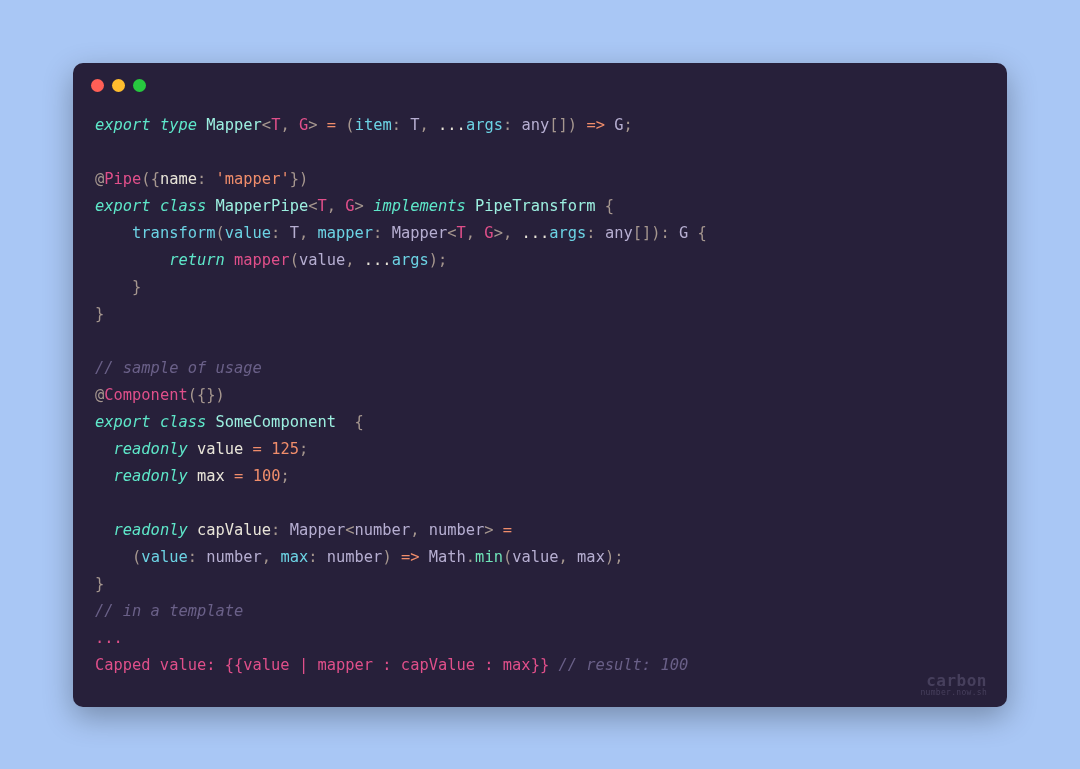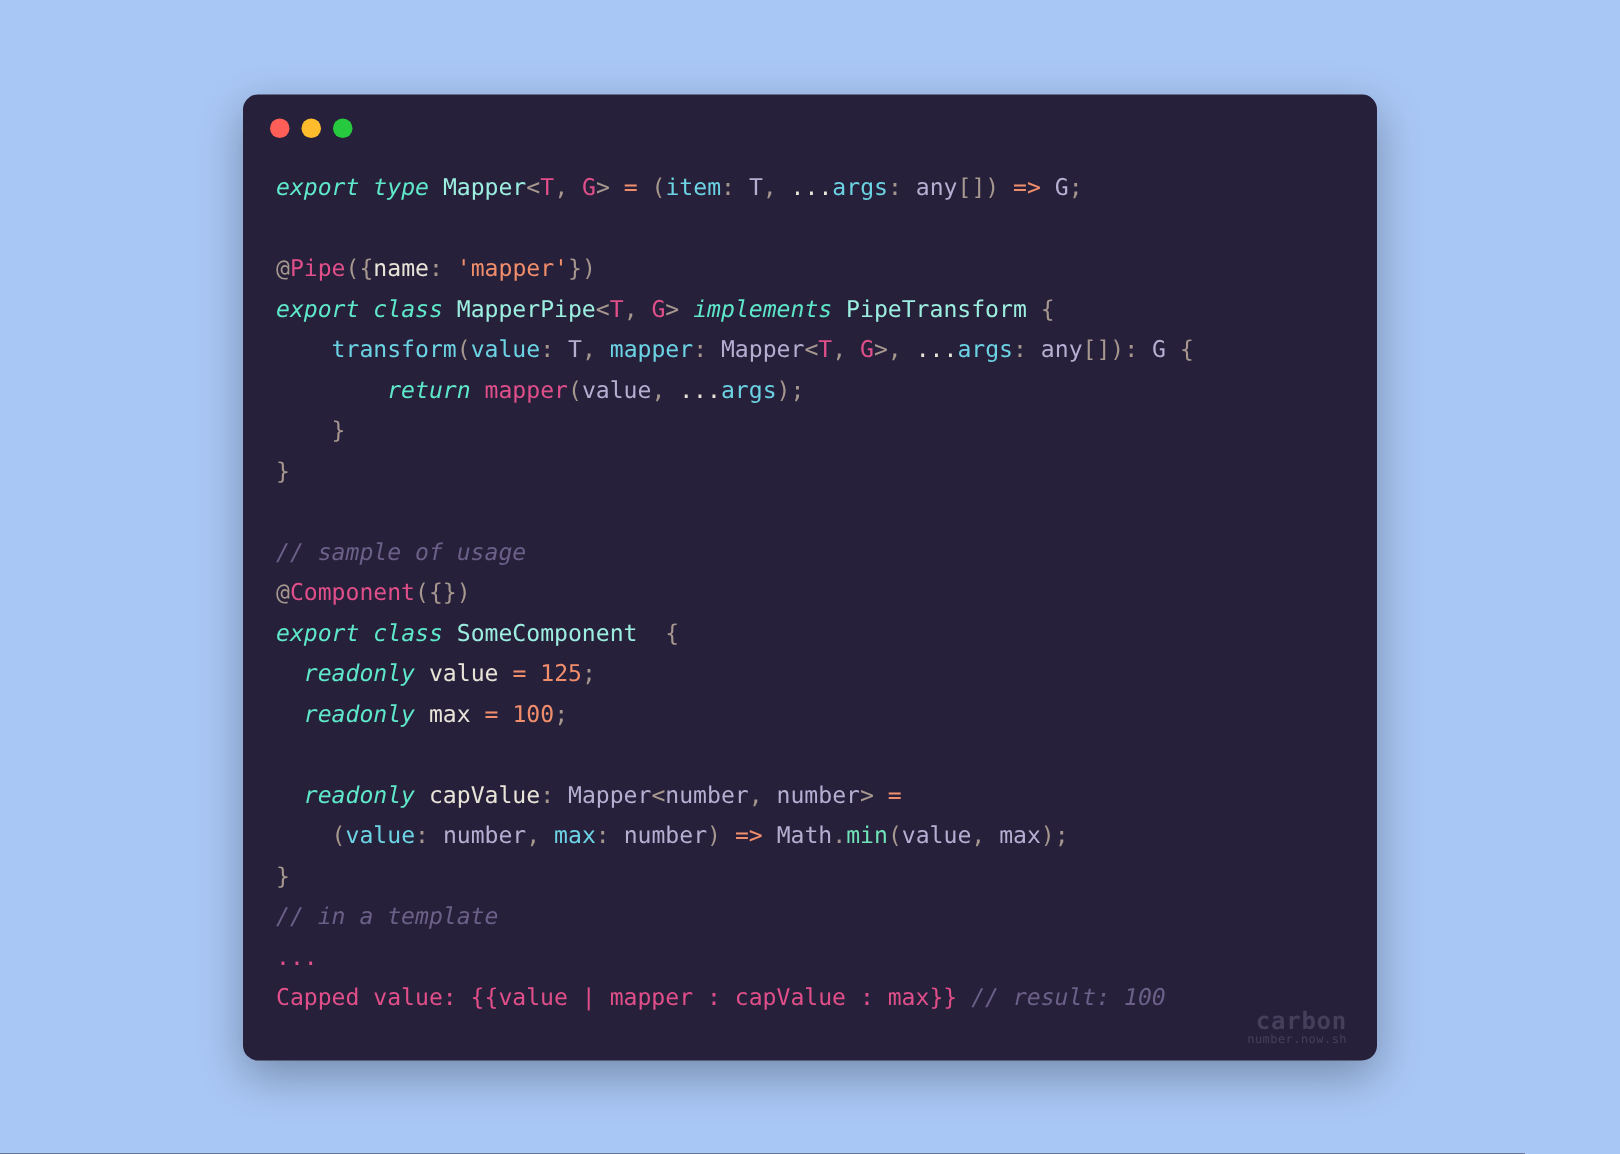--- a/index.html
+++ b/index.html
@@ -7,21 +7,21 @@
     background: #a9c7f5;
     width: 1080px;
     height: 769px;
     display: flex;
     align-items: center;
     justify-content: center;
     font-family: 'Menlo', 'Monaco', 'Consolas', monospace;
   }
   .window {
     background: #27203a;
-    width: 756px;
+    width: 934px;
     border-radius: 10px;
     box-shadow: 0 10px 30px rgba(0,0,0,0.3);
     overflow: hidden;
     position: relative;
   }
   .titlebar {
     padding: 16px 18px 6px 18px;
     display: flex;
     gap: 8px;
     align-items: center;

